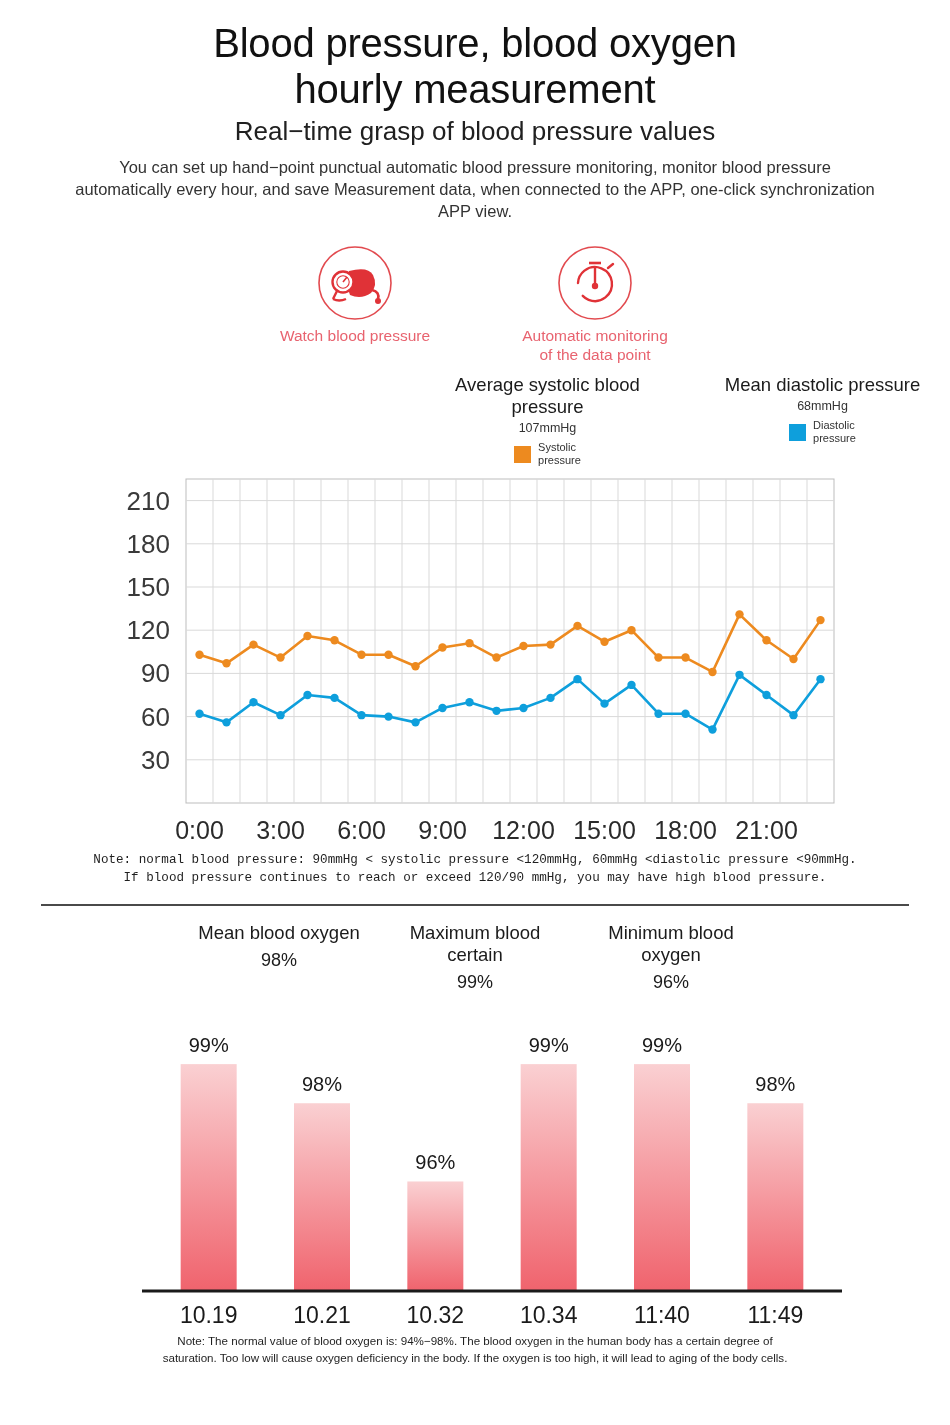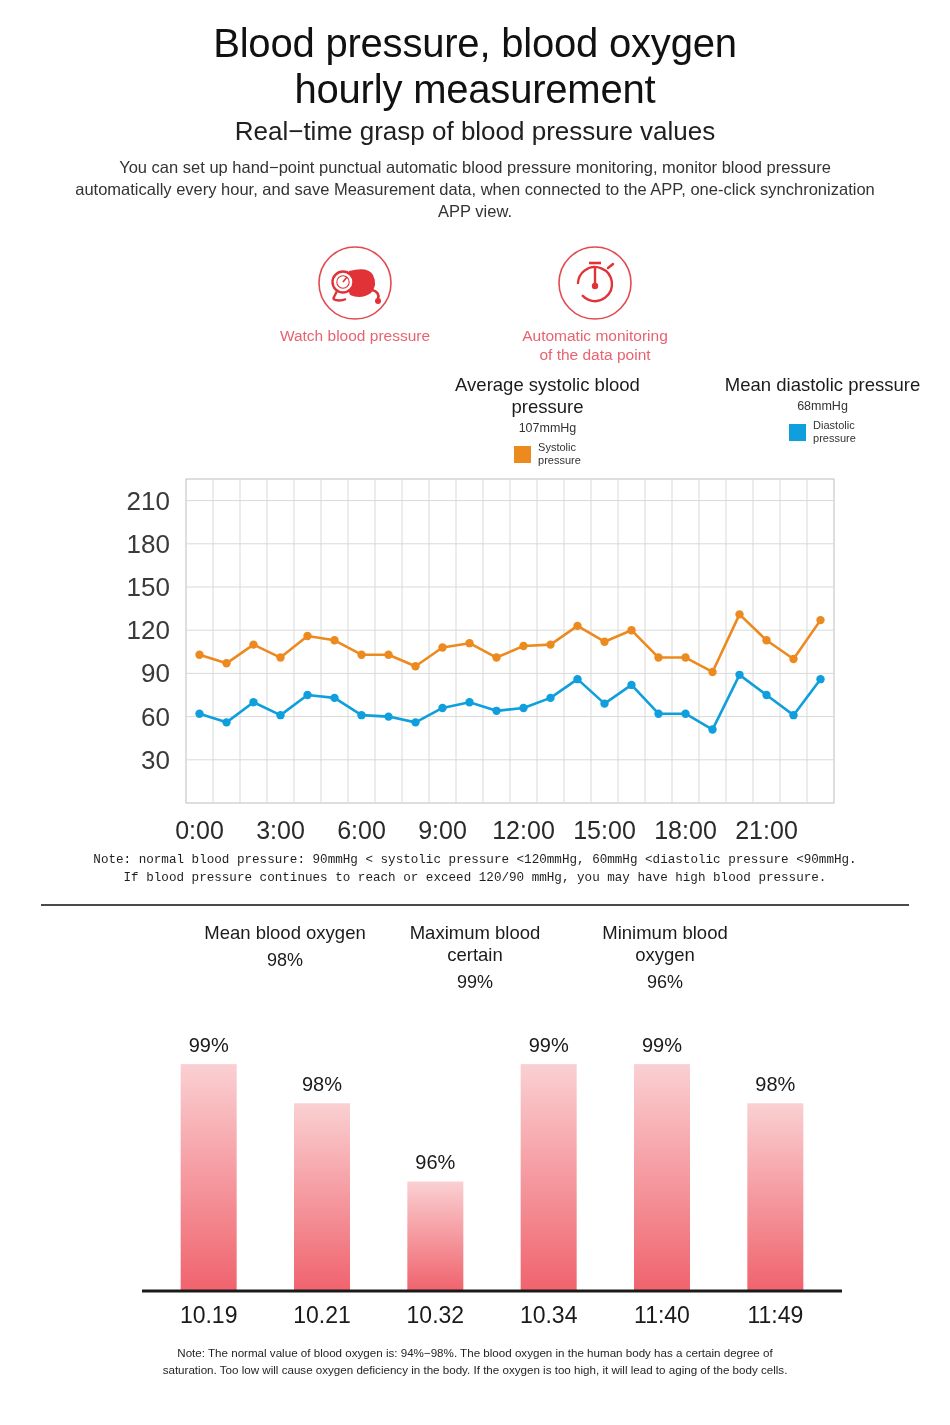--- a/index.html
+++ b/index.html
@@ -99,36 +99,36 @@
     width: 868px;
     height: 2px;
     background: #4a4a4a;
     margin: 16px auto 0 auto;
   }
 
   
   .ox-stats {
     display: flex;
     justify-content: center;
+    gap: 6px;
     margin-top: 16px;
   }
   .ox-stat { text-align: center; width: 190px; }
   .ox-stat-title { font-size: 18.5px; color: #1b1b1b; }
   .ox-stat-value { font-size: 18px; color: #1b1b1b; margin-top: 6px; }
 
   
   .bar-chart-box { position: relative; width: 950px; height: 330px; margin-top: 10px; }
   .bar-chart-box svg { display: block; }
 
   .note-bottom {
     text-align: center;
     font-size: 11.6px;
     line-height: 1.45;
     color: #1f1f1f;
-    margin-top: 12px;
     padding: 0 47px;
   }
 </style>
 </head>
 <body>
 
 <div class="page">
 
   <div class="hero-title">
     <div>Blood pressure, blood oxygen</div>

